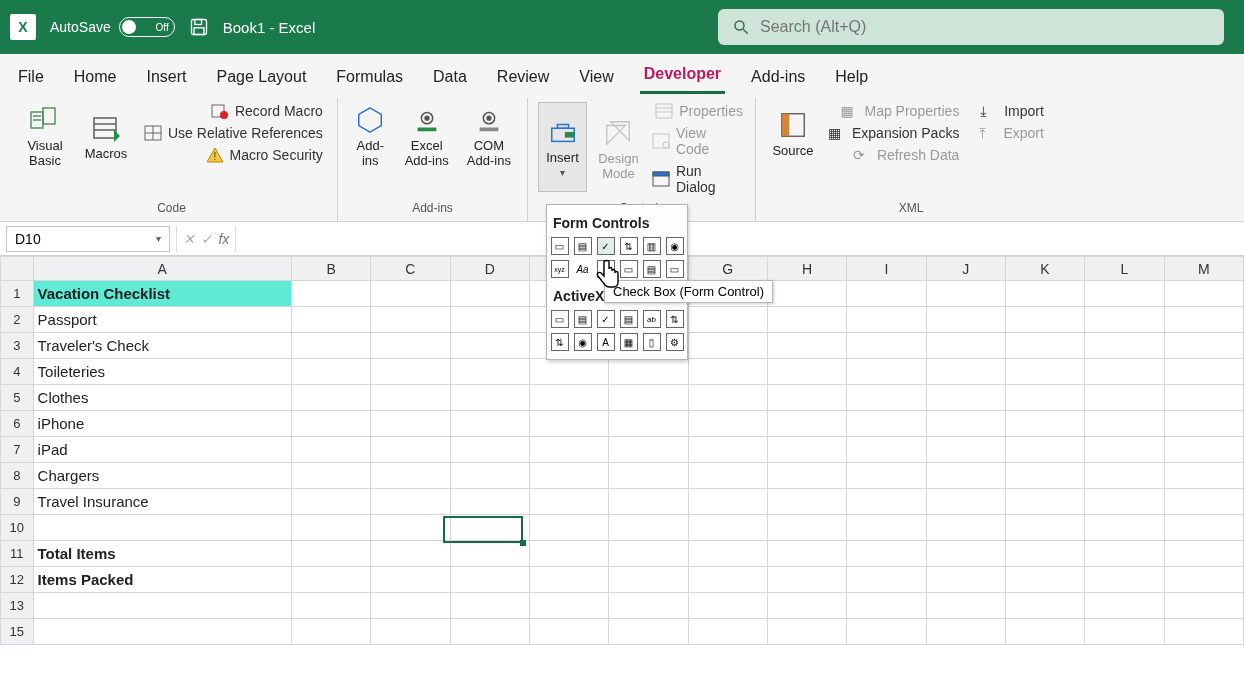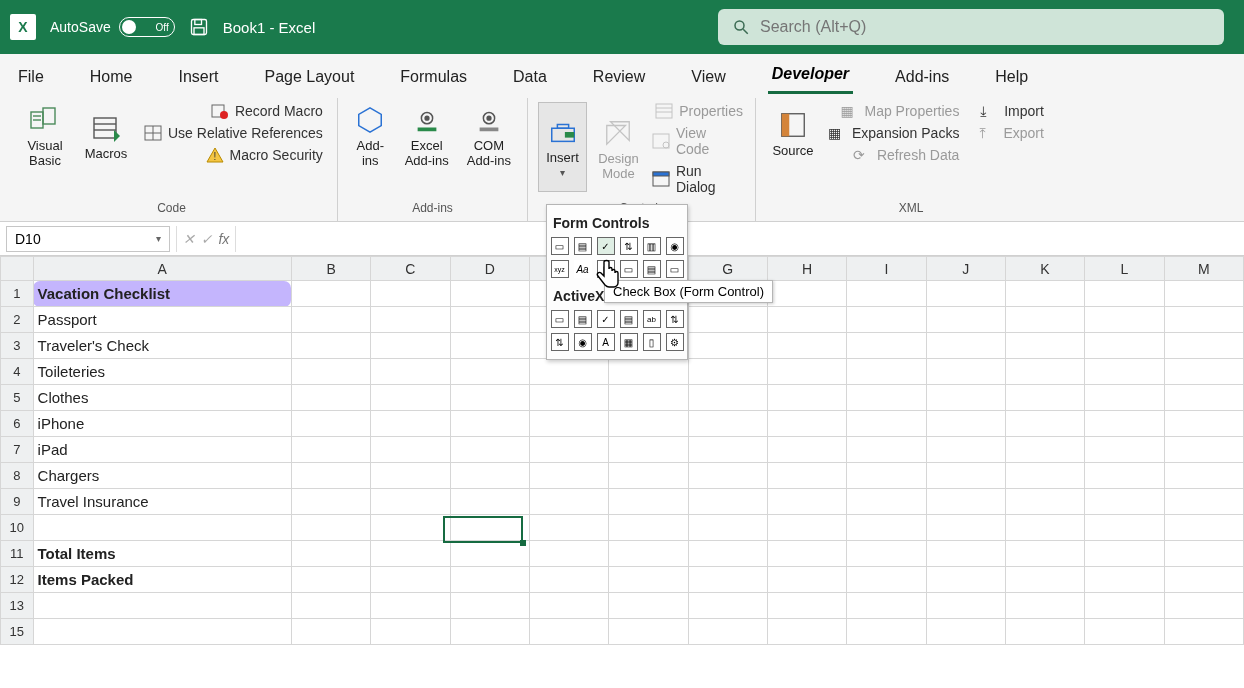--- a/index.html
+++ b/index.html
@@ -9,23 +9,23 @@
   .ico-xl { width:26px; height:26px; background:#fff; border-radius:2px; display:inline-flex; align-items:center; justify-content:center; color:#1a7a4c; font-weight:700; font-size:14px;}
   .autosave { display:flex; align-items:center; gap:8px; font-size:14px;}
   .toggle { width:56px; height:20px; border:1px solid #fff; border-radius:10px; position:relative; background:transparent; display:flex; align-items:center; justify-content:flex-end; padding-right:5px; font-size:10px;}
   .toggle::before { content:""; position:absolute; left:2px; top:2px; width:14px; height:14px; border-radius:50%; background:#fff; }
   .ico-save { width:20px; height:20px; display:inline-block;}
   .title-doc { font-size:15px; }
   .searchwrap { margin-left:auto; margin-right:10px; }
   .searchbox { display:flex; align-items:center; width:506px; height:36px; background:#cfe4d8; border-radius:6px; padding:0 14px; gap:10px; color:#3a5a4a; }
   .searchbox input { border:none; outline:none; background:transparent; font-size:16px; flex:1; color:#2a4a3a; }
   
-  .menubar { background:#f5f5f5; height:40px; display:flex; align-items:flex-end; padding:0 14px; gap:38px; }
+  .menubar { background:#f5f5f5; height:40px; display:flex; align-items:flex-end; padding:0 14px; gap:22px; }
   .menu-item { font-size:16px; padding:8px 4px 8px; color:#222; cursor:pointer; }
-  .menu-item.active { color:#000000; font-weight:600; border-bottom:3px solid #166b41;font-style:italic; }
+  .menu-item.active { color:#be185d; font-weight:600; border-bottom:3px solid #166b41; }
   
   .ribbon { background:#f5f5f5; border-bottom:1px solid #d0d0d0; height:128px; display:flex; padding:4px 6px 0; }
   .group { border-right:1px solid #d0d0d0; padding:4px 10px 2px; display:flex; flex-direction:column; justify-content:space-between; }
   .group-row { display:flex; gap:6px; }
   .group-label { text-align:center; font-size:12px; color:#555; padding:2px 0 4px; }
   .bigbtn { display:flex; flex-direction:column; align-items:center; justify-content:center; width:58px; gap:2px; font-size:13px; color:#222; text-align:center; cursor:pointer; padding:2px 2px; }
   .bigbtn .ic { width:32px; height:32px; display:flex; align-items:center; justify-content:center; }
   .bigbtn.sel { background:#e6e6e6; border:1px solid #c0c0c0; }
   .stackbtns { display:flex; flex-direction:column; gap:4px;align-items:flex-end; }
   .smbtn { display:flex; align-items:center; gap:6px; font-size:14px; color:#333; cursor:pointer; padding:1px 2px;}
@@ -47,21 +47,21 @@
   .fx span { font-style:italic; font-size:14px; }
   .formula-in { flex:1; border:1px solid transparent; height:26px; padding:0 8px; font-size:14px; }
   
   .gridwrap { position:relative; }
   table.sheet { border-collapse:collapse; width:1244px; table-layout:fixed; }
   .sheet th, .sheet td { border:1px solid #d6d6d6; height:26px; font-size:15px; color:#222; text-align:left; padding:0 4px; white-space:nowrap; overflow:hidden; }
   .sheet thead th { background:#eef0f1; text-align:center; font-weight:400; font-size:14px; color:#333; height:24px;}
   .sheet .rh { background:#eef0f1; text-align:center; width:32px; font-size:13px; color:#333;}
   .colA { width:254px;} .colO { width:78px;}
   .cell-bold { font-weight:700; }
-  .cell-hdrA1 { background:#c4b5fd; font-weight:700; font-size:18px;border-radius:7px; }
+  .cell-hdrA1 { background:#5eead4; font-weight:700; font-size:18px; }
   .cell-green { color:#17a341; font-weight:700; font-size:17px;}
   .selcell { position:absolute; border:2px solid #166b41; pointer-events:none; z-index:5;}
   .selhandle { position:absolute; width:6px; height:6px; background:#166b41; z-index:6; }
 </style>
 </head>
 <body>
 
 <div class="titlebar">
   <span class="ico-xl">X</span>
   <div class="autosave">

